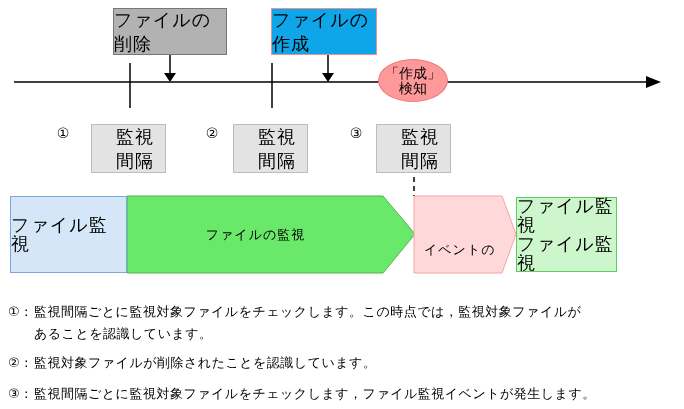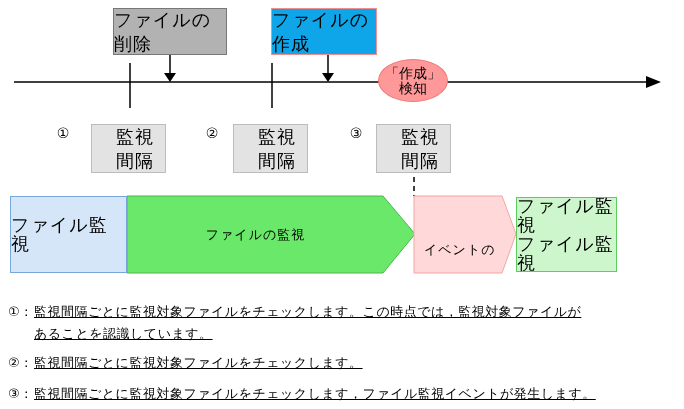--- a/index.html
+++ b/index.html
@@ -41,21 +41,21 @@
              display:flex;flex-direction:column;justify-content:center;
              font-size:13px;line-height:21px;letter-spacing:1px;margin-top:15px;}
 
   .notes{position:absolute;left:8px;top:301px;width:672px;}
   .note-row{display:flex;align-items:flex-start;font-size:13px;line-height:22px;}
   .note-row + .note-row{margin-top:0;}
   .nr1{position:absolute;top:0;}
   .nr2{position:absolute;top:51px;}
   .nr3{position:absolute;top:82px;}
   .note-num{flex:0 0 26px;white-space:nowrap;}
-  .note-text{white-space:pre-line;letter-spacing:0.5px;text-decoration:underline;}
+  .note-text{white-space:pre-line;letter-spacing:0.5px;}
 </style>
 </head>
 <body>
 
 <div class="canvas">
 
   <svg class="lines" width="684" height="409">
 
     <line x1="14" y1="82" x2="650" y2="82" stroke="#000" stroke-width="1.5"></line>
     <polygon points="646,76 661,82 646,88" fill="#000"></polygon>
@@ -114,21 +114,21 @@
   </div>
 
   <div class="notes">
     <div class="note-row nr1">
       <span class="note-num">①：</span>
       <span class="note-text">監視間隔ごとに監視対象ファイルをチェックします。この時点では，監視対象ファイルが
 あることを認識しています。</span>
     </div>
     <div class="note-row nr2">
       <span class="note-num">②：</span>
-      <span class="note-text">監視間隔ごとに監視対象ファイルをチェックします。</span>
+      <span class="note-text">監視対象ファイルが削除されたことを認識しています。</span>
     </div>
     <div class="note-row nr3">
       <span class="note-num">③：</span>
       <span class="note-text">監視間隔ごとに監視対象ファイルをチェックします，ファイル監視イベントが発生します。</span>
     </div>
   </div>
 
 </div>
 
 </body></html>

